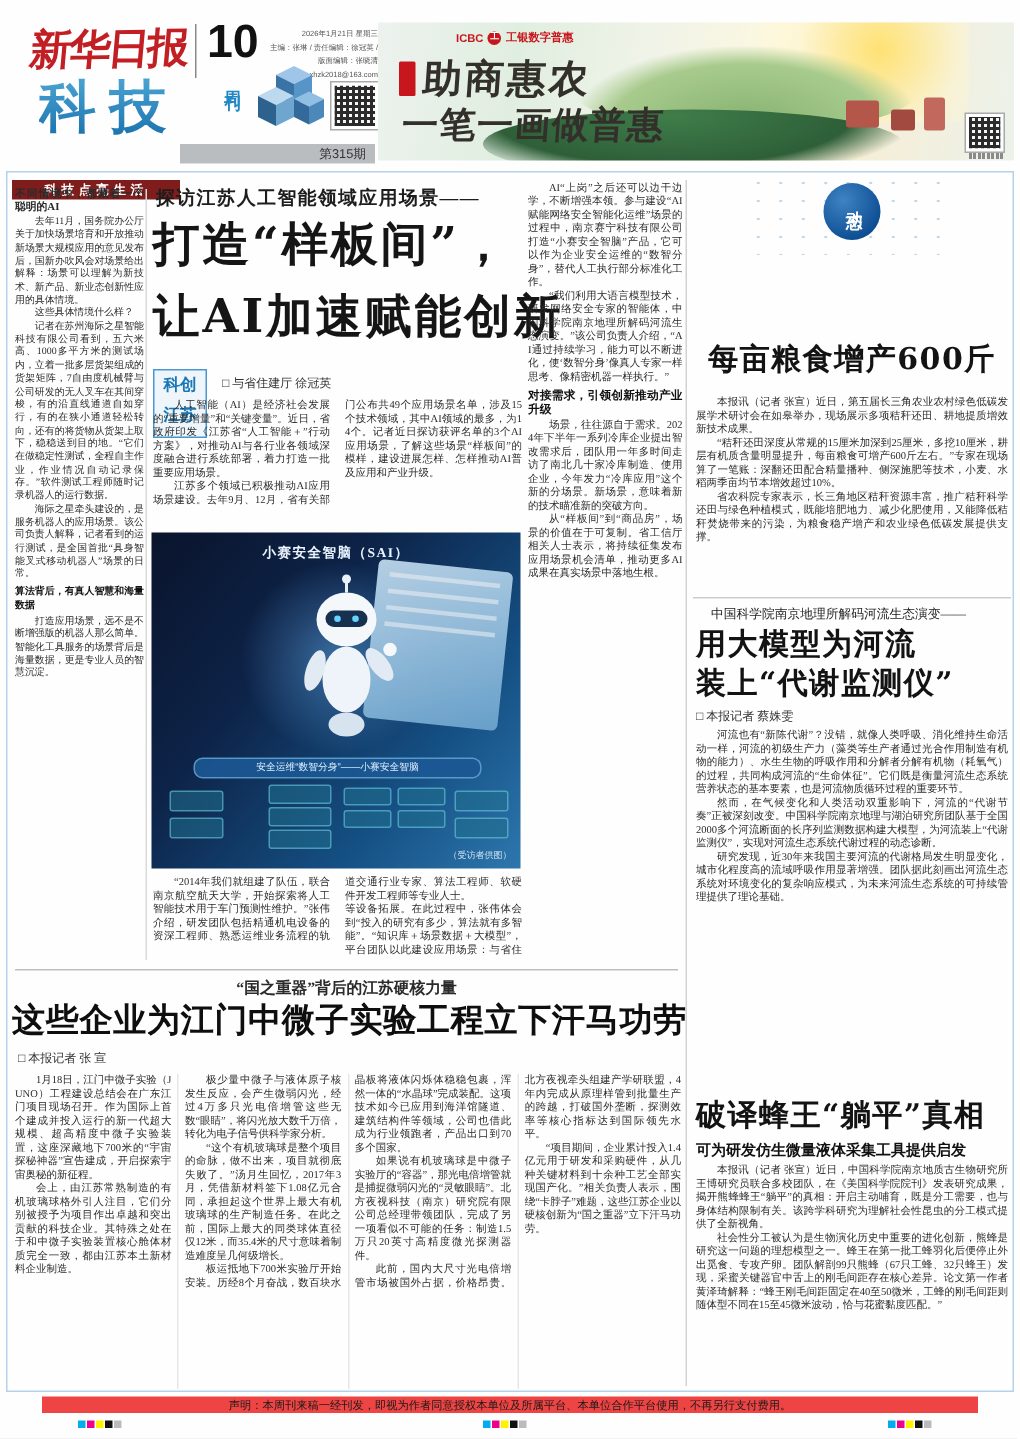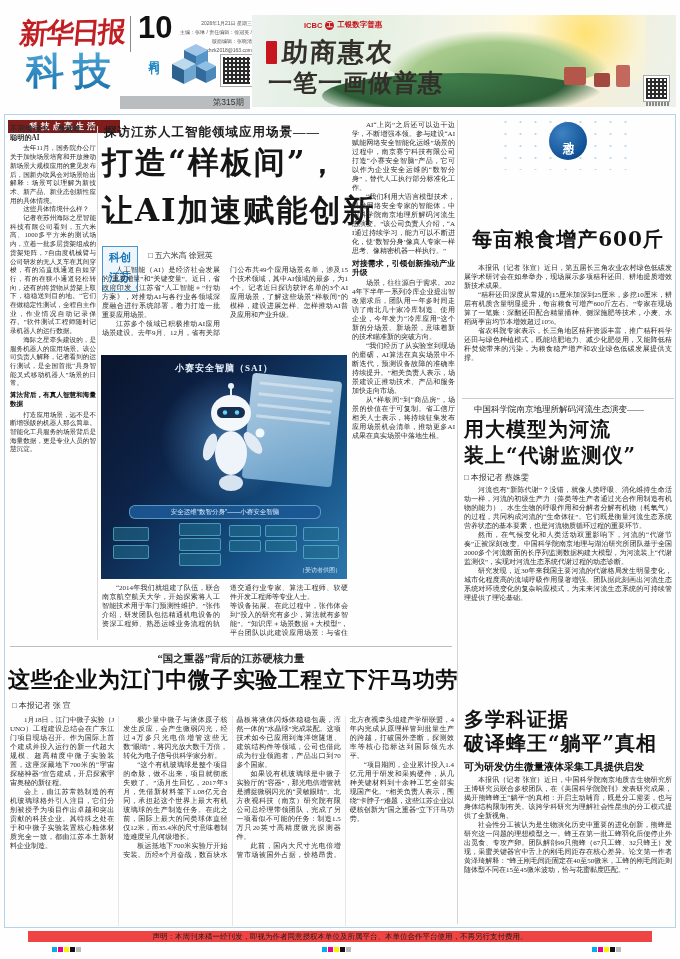--- a/index.html
+++ b/index.html
@@ -200,31 +200,30 @@
     <p>打造应用场景，远不是不断增强版的机器人那么简单。智能化工具服务的场景背后是海量数据，更是专业人员的智慧沉淀。</p>
   </div>
 
   <div class="abs kicker">探访江苏人工智能领域应用场景——</div>
   <div class="abs h1a">打造“样板间”，</div>
   <div class="abs h1b">让AI加速赋能创新</div>
   <div class="abs tagbox">
     <div>科创</div>
     <div>江苏</div>
   </div>
-  <div class="abs byline1">□ 五六米高 徐冠英</div>
+  <div class="abs byline1">□ 与省住建厅 徐冠英</div>
   <div class="abs dense lead2col">
     <p>人工智能（AI）是经济社会发展的“重要增量”和“关键变量”。近日，省政府印发《江苏省“人工智能＋”行动方案》，对推动AI与各行业各领域深度融合进行系统部署，着力打造一批重要应用场景。</p>
     <p>江苏多个领域已积极推动AI应用场景建设。去年9月、12月，省有关部门公布共49个应用场景名单，涉及15个技术领域，其中AI领域的最多，为14个。记者近日探访获评名单的3个AI应用场景，了解这些场景“样板间”的模样，建设进展怎样、怎样推动AI普及应用和产业升级。</p>
   </div>
   <div class="abs dense colC">
     <p>AI“上岗”之后还可以边干边学，不断增强本领。参与建设“AI赋能网络安全智能化运维”场景的过程中，南京赛宁科技有限公司打造“小赛安全智脑”产品，它可以作为企业安全运维的“数智分身”，替代人工执行部分标准化工作。</p>
     <p>“我们利用大语言模型技术，研发网络安全专家的智能体，中国科学院南京地理所解码河流生态演变。”该公司负责人介绍，“AI通过持续学习，能力可以不断进化，使‘数智分身’像真人专家一样思考、像精密机器一样执行。”</p>
     <p class="subhead subC">对接需求，引领创新推动产业升级</p>
     <p>场景，往往源自于需求。2024年下半年一系列冷库企业提出智改需求后，团队用一年多时间走访了南北几十家冷库制造、使用企业，今年发力“冷库应用”这个新的分场景。新场景，意味着新的技术瞄准新的突破方向。</p>
-    <p>“我们经历了从实验室到现场的磨砺，AI算法在真实场景中不断迭代，预测设备故障的准确率持续提升。”相关负责人表示，场景建设正推动技术、产品和服务加快走向市场。</p>
     <p>从“样板间”到“商品房”，场景的价值在于可复制。省工信厅相关人士表示，将持续征集发布应用场景机会清单，推动更多AI成果在真实场景中落地生根。</p>
   </div>
 
   <div class="abs figure">
     <div class="abs glow"></div>
     <div class="abs fig-title">小赛安全智脑（SAI）</div>
     <div class="abs screen">
         <i></i>
         <i></i>
         <i></i>
@@ -278,21 +277,20 @@
   <div class="abs n2kicker">中国科学院南京地理所解码河流生态演变——</div>
   <div class="abs lh n2h1">用大模型为河流</div>
   <div class="abs lh n2h2">装上“代谢监测仪”</div>
   <div class="abs byline2">□ 本报记者 蔡姝雯</div>
   <div class="abs dense n2body">
     <p>河流也有“新陈代谢”？没错，就像人类呼吸、消化维持生命活动一样，河流的初级生产力（藻类等生产者通过光合作用制造有机物的能力）、水生生物的呼吸作用和分解者分解有机物（耗氧气）的过程，共同构成河流的“生命体征”。它们既是衡量河流生态系统营养状态的基本要素，也是河流物质循环过程的重要环节。</p>
     <p>然而，在气候变化和人类活动双重影响下，河流的“代谢节奏”正被深刻改变。中国科学院南京地理与湖泊研究所团队基于全国2000多个河流断面的长序列监测数据构建大模型，为河流装上“代谢监测仪”，实现对河流生态系统代谢过程的动态诊断。</p>
     <p>研究发现，近30年来我国主要河流的代谢格局发生明显变化，城市化程度高的流域呼吸作用显著增强。团队据此刻画出河流生态系统对环境变化的复杂响应模式，为未来河流生态系统的可持续管理提供了理论基础。</p>
   </div>
 
-  <div class="abs lh n3h1">多学科证据</div>
   <div class="abs lh n3h2">破译蜂王“躺平”真相</div>
   <div class="abs n3sub">可为研发仿生微量液体采集工具提供启发</div>
   <div class="abs dense n3body">
     <p>本报讯（记者 张宣）近日，中国科学院南京地质古生物研究所王博研究员联合多校团队，在《美国科学院院刊》发表研究成果，揭开熊蜂蜂王“躺平”的真相：开启主动哺育，既是分工需要，也与身体结构限制有关。该跨学科研究为理解社会性昆虫的分工模式提供了全新视角。</p>
     <p>社会性分工被认为是生物演化历史中重要的进化创新，熊蜂是研究这一问题的理想模型之一。蜂王在第一批工蜂羽化后便停止外出觅食、专攻产卵。团队解剖99只熊蜂（67只工蜂、32只蜂王）发现，采蜜关键器官中舌上的刚毛间距存在核心差异。论文第一作者黄泽琦解释：“蜂王刚毛间距固定在40至50微米，工蜂的刚毛间距则随体型不同在15至45微米波动，恰与花蜜黏度匹配。”</p>
   </div>
 
   <div class="abs btkicker">“国之重器”背后的江苏硬核力量</div>
   <div class="abs bthead">这些企业为江门中微子实验工程立下汗马功劳</div>
   <div class="abs btbyline">□ 本报记者 张 宣</div>

